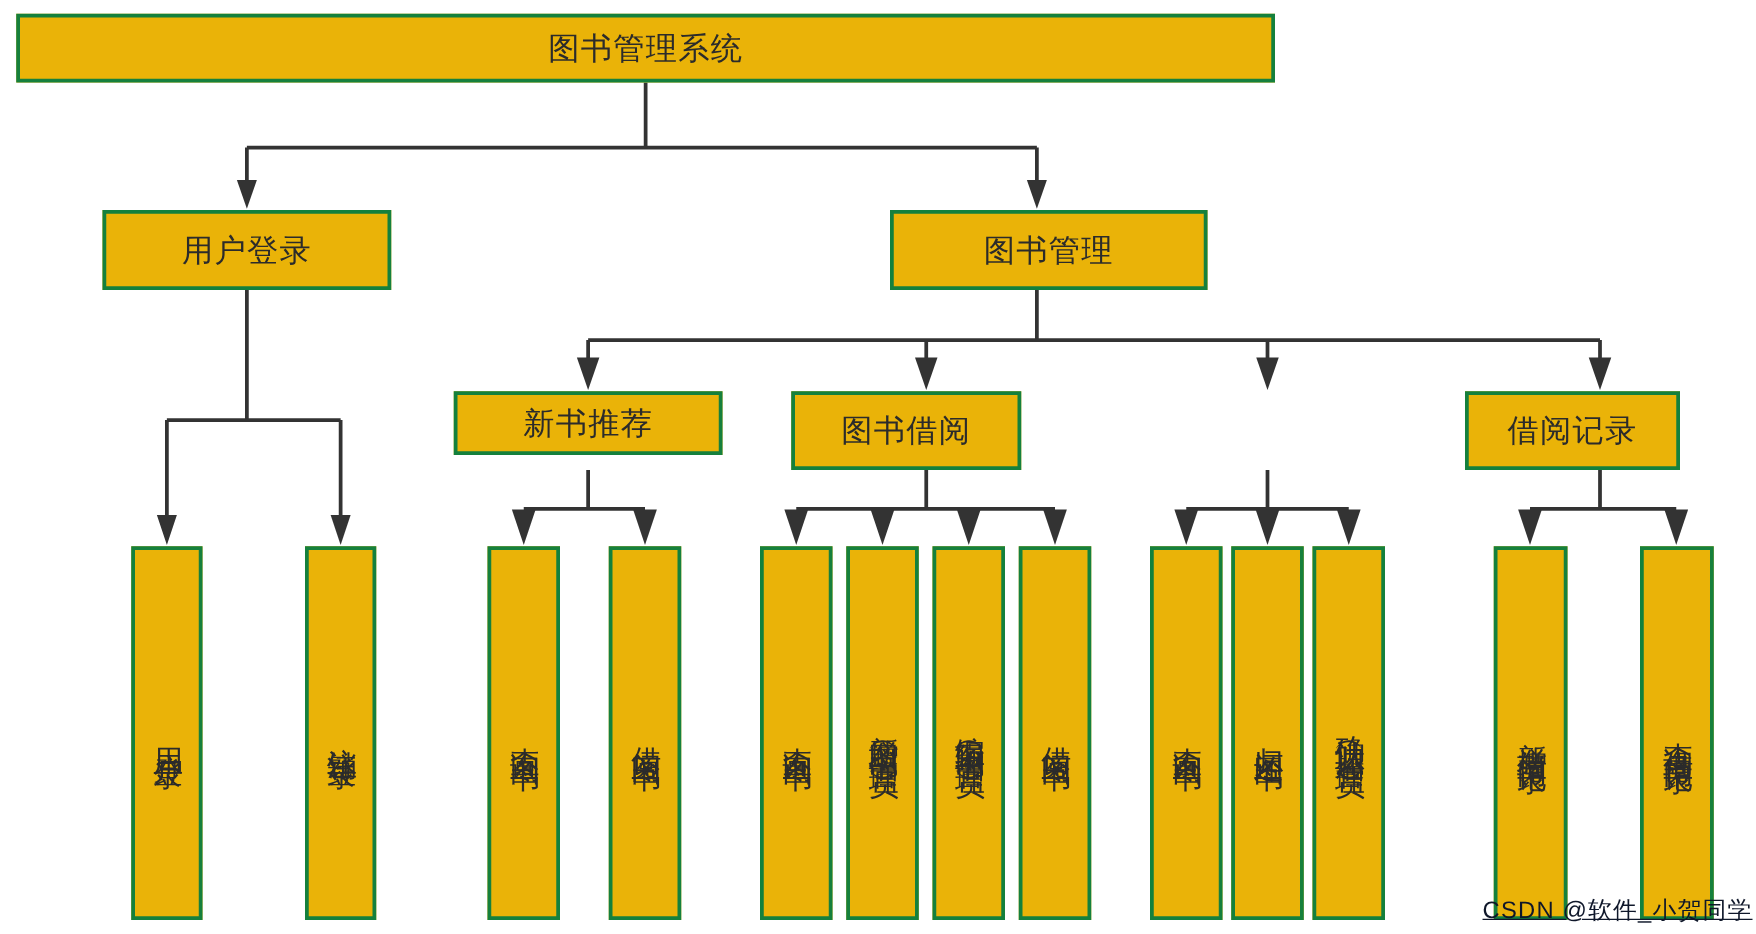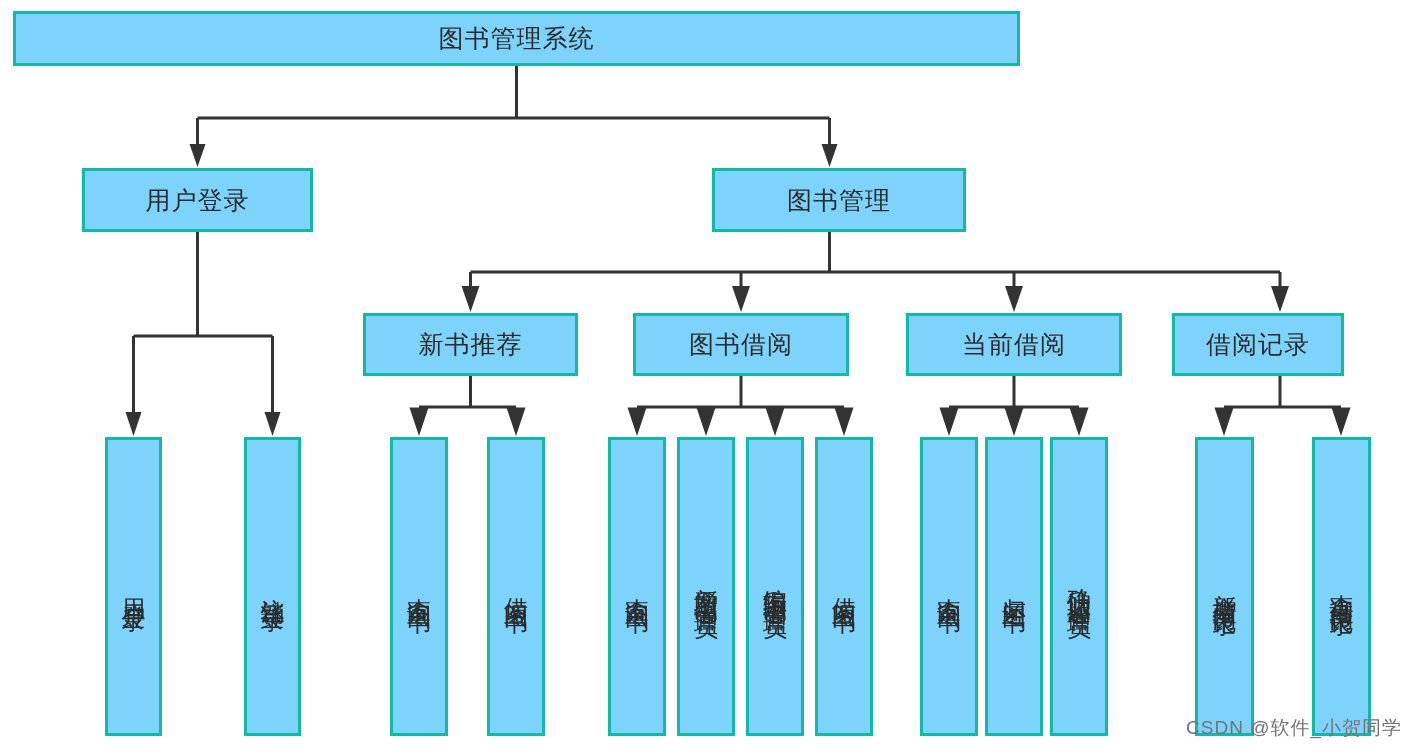--- a/index.html
+++ b/index.html
@@ -6,33 +6,33 @@
   .canvas{
     position:relative;
     width:1405px;height:747px;
     background:#ffffff;
     font-family:"Liberation Sans","DejaVu Sans",sans-serif;
     overflow:hidden;
   }
   .wires{position:absolute;left:0;top:0;width:1405px;height:747px;}
   .node{
     position:absolute;box-sizing:border-box;
-    border:3px solid #14b8a6;background:#7dd3fc;
+    border:3px solid #15803d;background:#eab308;
     display:flex;align-items:center;justify-content:center;
     color:#2b2b2b;font-size:25px;letter-spacing:1px;
     z-index:2;
   }
   .v{
     writing-mode:vertical-rl;
     font-size:24px;letter-spacing:4px;line-height:1;
   }
   .watermark{
     position:absolute;right:3px;bottom:6px;
-    font-size:19px;color:#737373;letter-spacing:1px;
-    z-index:5;white-space:nowrap;
+    font-size:19px;color:#0f172a;letter-spacing:1px;
+    z-index:5;white-space:nowrap;text-decoration:underline;
   }
 </style>
 </head>
 <body>
 
 <div class="canvas">
 
   <svg class="wires" viewBox="0 0 1405 747">
     <g stroke="#333333" stroke-width="3" fill="none">
       <path d="M516.5,66 V119"></path>
@@ -109,23 +109,22 @@
       <polygon points="1214.5,407.5 1233.5,407.5 1224,436"></polygon>
       <polygon points="1331.5,407.5 1350.5,407.5 1341,436"></polygon>
     </g>
   </svg>
 
   <div class="node" style="left:13px;top:11px;width:1007px;height:55px">图书管理系统</div>
 
   <div class="node" style="left:82px;top:168px;width:231px;height:64px">用户登录</div>
   <div class="node" style="left:712px;top:168px;width:254px;height:64px">图书管理</div>
 
-  <div class="node" style="left:363px;top:313px;width:215px;height:63px">新书推荐</div>
-  <div class="node" style="left:633px;top:313px;width:216px;height:63px">图书借阅</div>
-  <div class="node" style="left:906px;top:313px;width:216px;height:63px">当前借阅</div>
+  <div class="node" style="left:363px;top:313px;width:215px;height:51px">新书推荐</div>
+  <div class="node" style="left:633px;top:313px;width:184px;height:63px">图书借阅</div>
   <div class="node" style="left:1172px;top:313px;width:172px;height:63px">借阅记录</div>
 
   <div class="node v" style="left:105px;top:437px;width:57px;height:299px">用户登录</div>
   <div class="node v" style="left:244px;top:437px;width:57px;height:299px">注销登录</div>
 
   <div class="node v" style="left:390px;top:437px;width:58px;height:299px">查询图书</div>
   <div class="node v" style="left:487px;top:437px;width:58px;height:299px">借阅图书</div>
 
   <div class="node v" style="left:608px;top:437px;width:58px;height:299px">查询图书</div>
   <div class="node v" style="left:677px;top:437px;width:58px;height:299px">新增图书（管理员）</div>

